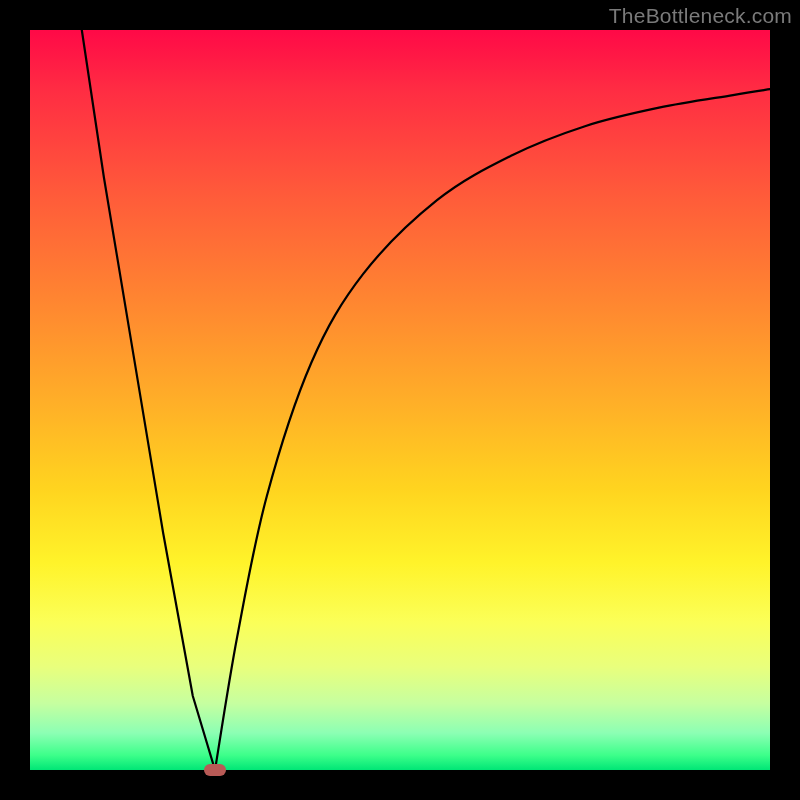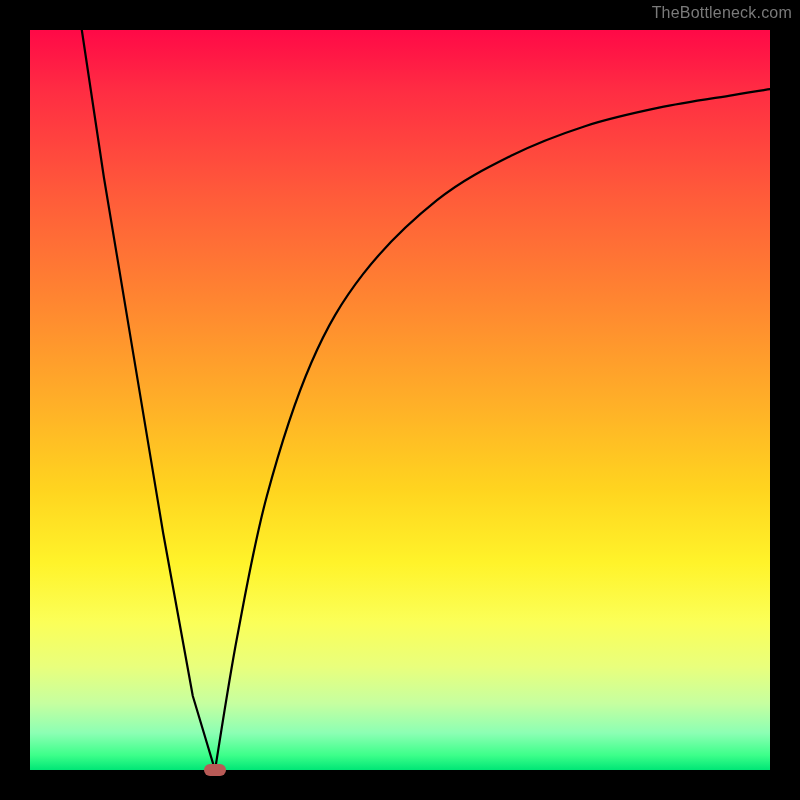--- a/index.html
+++ b/index.html
@@ -62,21 +62,21 @@
     height: 12px;
     border-radius: 6px;
     background: #b85a56;
     transform: translate(-50%, -50%);
   }
   .watermark {
     position: absolute;
     top: 4px;
     right: 8px;
     color: #7a7a7a;
-    font-size: 16px;
+    font-size: 21px;
     letter-spacing: 0.2px;
     user-select: none;
   }
 </style>
 </head>
 <body>
 
 <div class="frame">
 
   <div class="plot-area">

